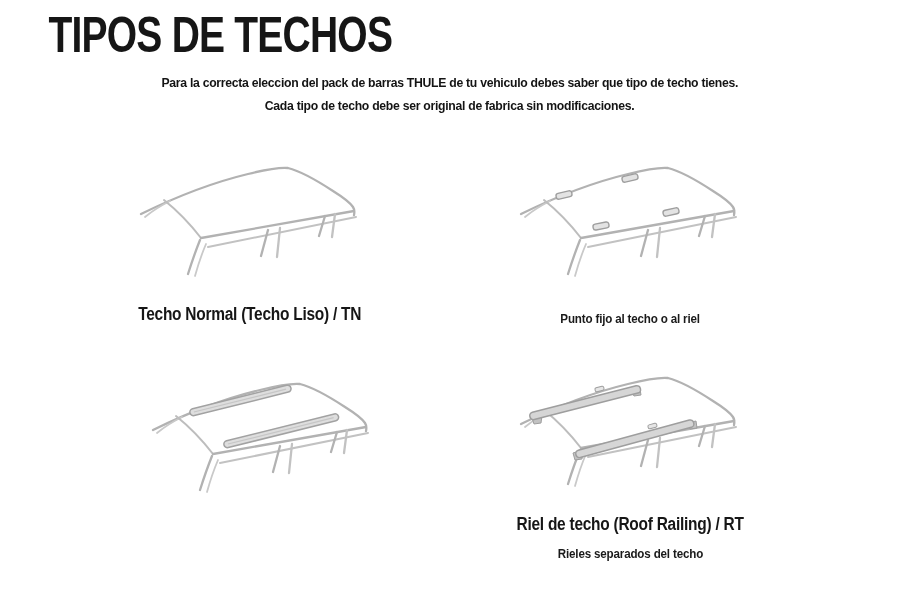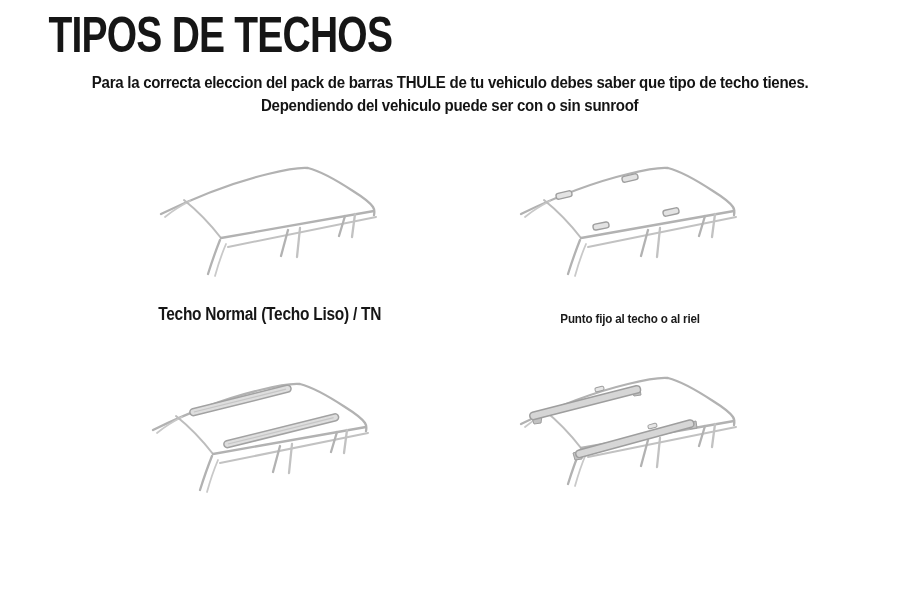--- a/index.html
+++ b/index.html
@@ -13,29 +13,29 @@
 
   .title {
     position:absolute; top:8px; left:0; width:900px;
     font-size:50px; font-weight:700;
     letter-spacing:-1px; line-height:1.1; color:#161616;
   }
   .title > span { display:inline-block; transform:scaleX(0.78); transform-origin:center; }
 
   .intro {
     position:absolute; top:71px; left:0; width:900px;
-    text-align:center; font-size:16px; font-weight:600;
+    text-align:center; font-size:13px; font-weight:600;
     line-height:23px; color:#141414; letter-spacing:-0.3px;
   }
   .intro .line { display:block; }
   .intro .line > span { display:inline-block; transform:scaleX(0.94); transform-origin:center; }
 
   .cell { position:absolute; width:380px; text-align:center; }
   .cell svg.art { display:block; margin-left:48px; }
-  .cell-tn { left:80px;  top:150px; }
+  .cell-tn { left:60px;  top:150px; }
   .cell-pf { left:440px; top:150px; }
   .cell-ra { left:72px;  top:366px; }
   .cell-rt { left:440px; top:360px; }
 
   .cap { margin-top:4px; }
   .cap .label {
     font-size:18px; font-weight:700; color:#161616; letter-spacing:-0.3px;
   }
   .cap .label > span, .cap .sub > span {
     display:inline-block; transform:scaleX(0.86); transform-origin:center;
@@ -73,21 +73,21 @@
         <path d="M217,66 L211,86"></path>
         <path d="M227,64 L224,87" stroke="#c2c2c2"></path>
       </g>
     </defs>
   </svg>
 
   <h1 class="title"><span>TIPOS DE TECHOS</span></h1>
 
   <p class="intro">
     <span class="line"><span>Para la correcta eleccion del pack de barras THULE de tu vehiculo debes saber que tipo de techo tienes.</span></span>
-    <span class="line"><span>Dependiendo del vehiculo puede ser con o sin sunroof</span></span>
+    <span class="line"><span>Cada tipo de techo debe ser original de fabrica sin modificaciones.</span></span>
   </p>
 
   <figure class="cell cell-tn">
     <svg class="art" width="320" height="150" viewBox="0 0 320 150" xmlns="http://www.w3.org/2000/svg" xmlns:xlink="http://www.w3.org/1999/xlink">
       <use href="#roof-base" xlink:href="#roof-base"></use>
     </svg>
     <figcaption class="cap">
       <div class="label"><span>Techo Normal (Techo Liso) / TN</span></div>
       <div class="sub"><span></span></div>
     </figcaption>
@@ -131,15 +131,19 @@
         <rect x="0" y="-4" width="114" height="7.5" rx="3.5" transform="translate(42,57) rotate(-14.3)" fill="#d6d6d6" stroke="#9e9e9e" stroke-width="1.5"></rect>
         <rect x="-4" y="-6" width="9" height="4" rx="1.5" transform="translate(112,33) rotate(-14.3)" fill="#e6e6e6" stroke="#9e9e9e" stroke-width="1"></rect>
 
         <path d="M85,93 L95,90 L94,99 L87,100 Z" fill="#c2c2c2" stroke="#9e9e9e" stroke-width="1"></path>
         <path d="M199,63 L208,61 L209,68 L202,69 Z" fill="#c2c2c2" stroke="#9e9e9e" stroke-width="1"></path>
 
         <rect x="0" y="-4" width="122" height="7.5" rx="3.5" transform="translate(88,95) rotate(-15.2)" fill="#d6d6d6" stroke="#9e9e9e" stroke-width="1.5"></rect>
         <rect x="-4" y="-6" width="9" height="4" rx="1.5" transform="translate(165,70) rotate(-15.2)" fill="#e6e6e6" stroke="#9e9e9e" stroke-width="1"></rect>
       </g>
     </svg>
+    <figcaption class="cap">
+      <div class="label"><span>Riel de techo (Roof Railing) / RT</span></div>
+      <div class="sub"><span>Rieles separados del techo</span></div>
+    </figcaption>
   </figure>
 
 </div>
 
 </body></html>

